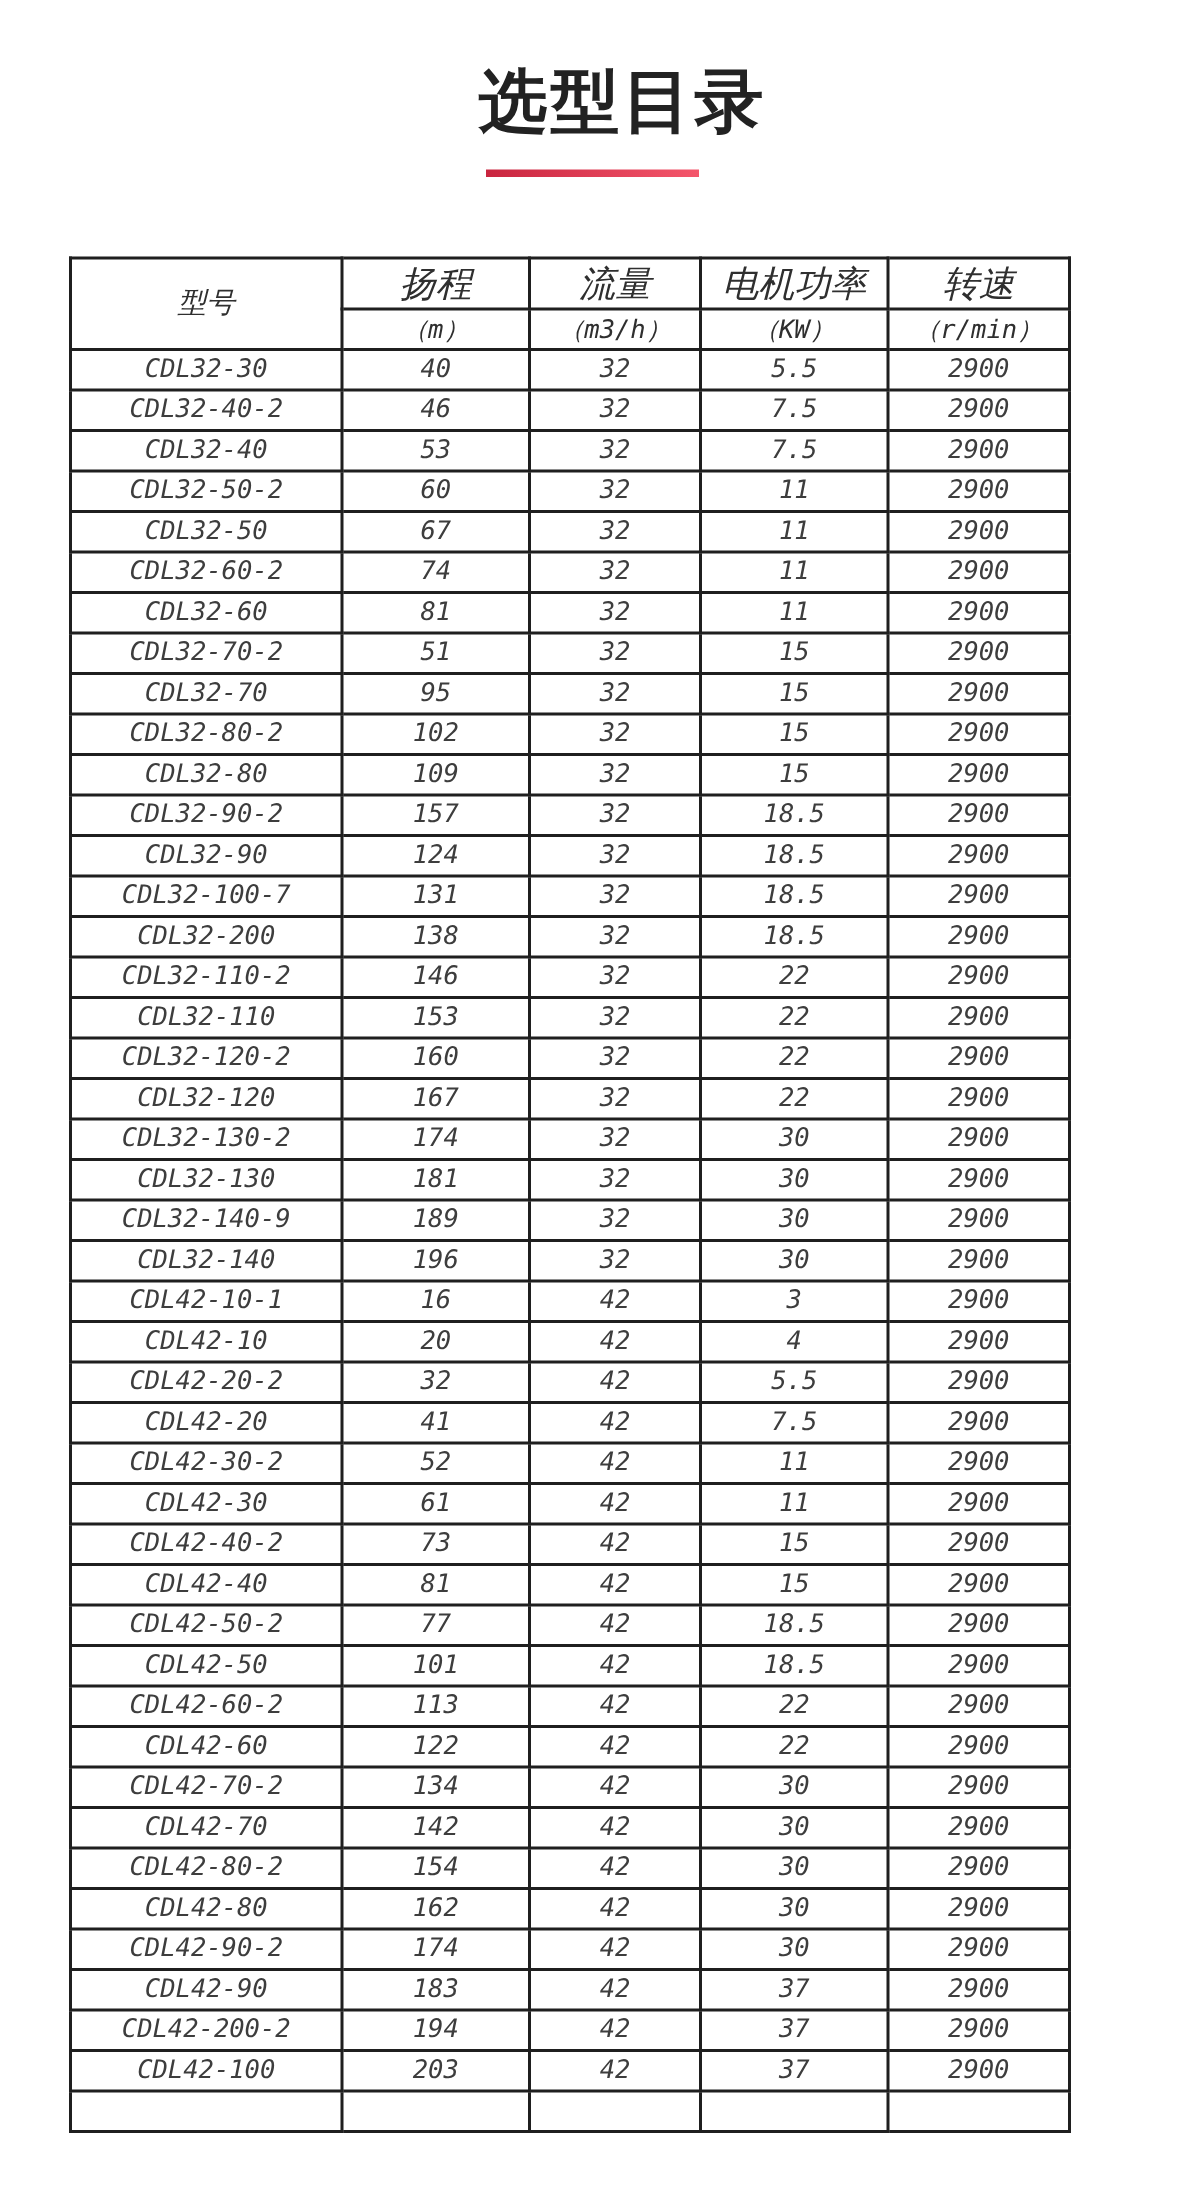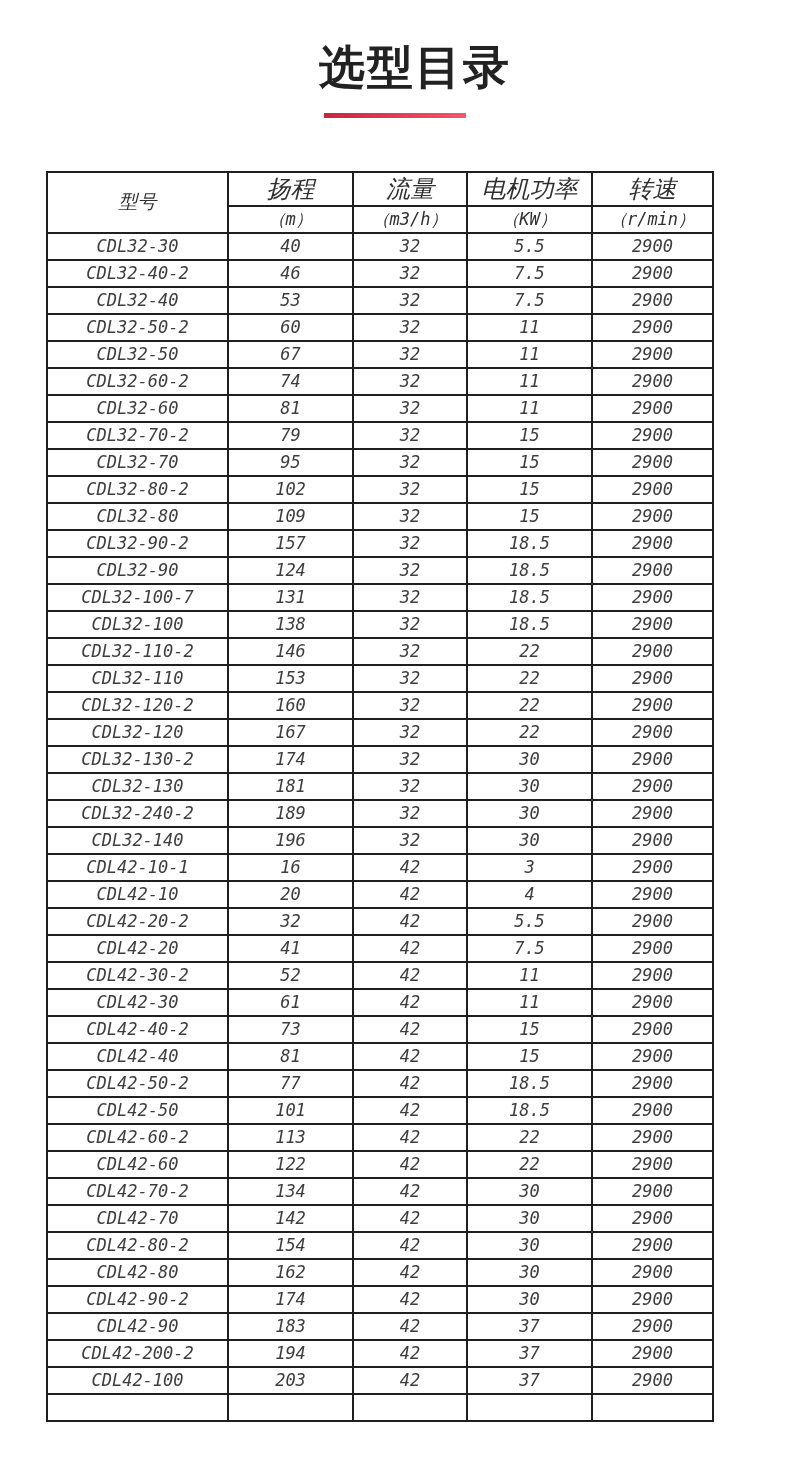--- a/index.html
+++ b/index.html
@@ -147,21 +147,21 @@
         </tr>
         <tr>
           <td>CDL32-60</td>
           <td>81</td>
           <td>32</td>
           <td>11</td>
           <td>2900</td>
         </tr>
         <tr>
           <td>CDL32-70-2</td>
-          <td>79</td>
+          <td>51</td>
           <td>32</td>
           <td>15</td>
           <td>2900</td>
         </tr>
         <tr>
           <td>CDL32-70</td>
           <td>95</td>
           <td>32</td>
           <td>15</td>
           <td>2900</td>
@@ -195,21 +195,21 @@
           <td>2900</td>
         </tr>
         <tr>
           <td>CDL32-100-7</td>
           <td>131</td>
           <td>32</td>
           <td>18.5</td>
           <td>2900</td>
         </tr>
         <tr>
-          <td>CDL32-100</td>
+          <td>CDL32-200</td>
           <td>138</td>
           <td>32</td>
           <td>18.5</td>
           <td>2900</td>
         </tr>
         <tr>
           <td>CDL32-110-2</td>
           <td>146</td>
           <td>32</td>
           <td>22</td>
@@ -244,21 +244,21 @@
           <td>2900</td>
         </tr>
         <tr>
           <td>CDL32-130</td>
           <td>181</td>
           <td>32</td>
           <td>30</td>
           <td>2900</td>
         </tr>
         <tr>
-          <td>CDL32-240-2</td>
+          <td>CDL32-140-9</td>
           <td>189</td>
           <td>32</td>
           <td>30</td>
           <td>2900</td>
         </tr>
         <tr>
           <td>CDL32-140</td>
           <td>196</td>
           <td>32</td>
           <td>30</td>

